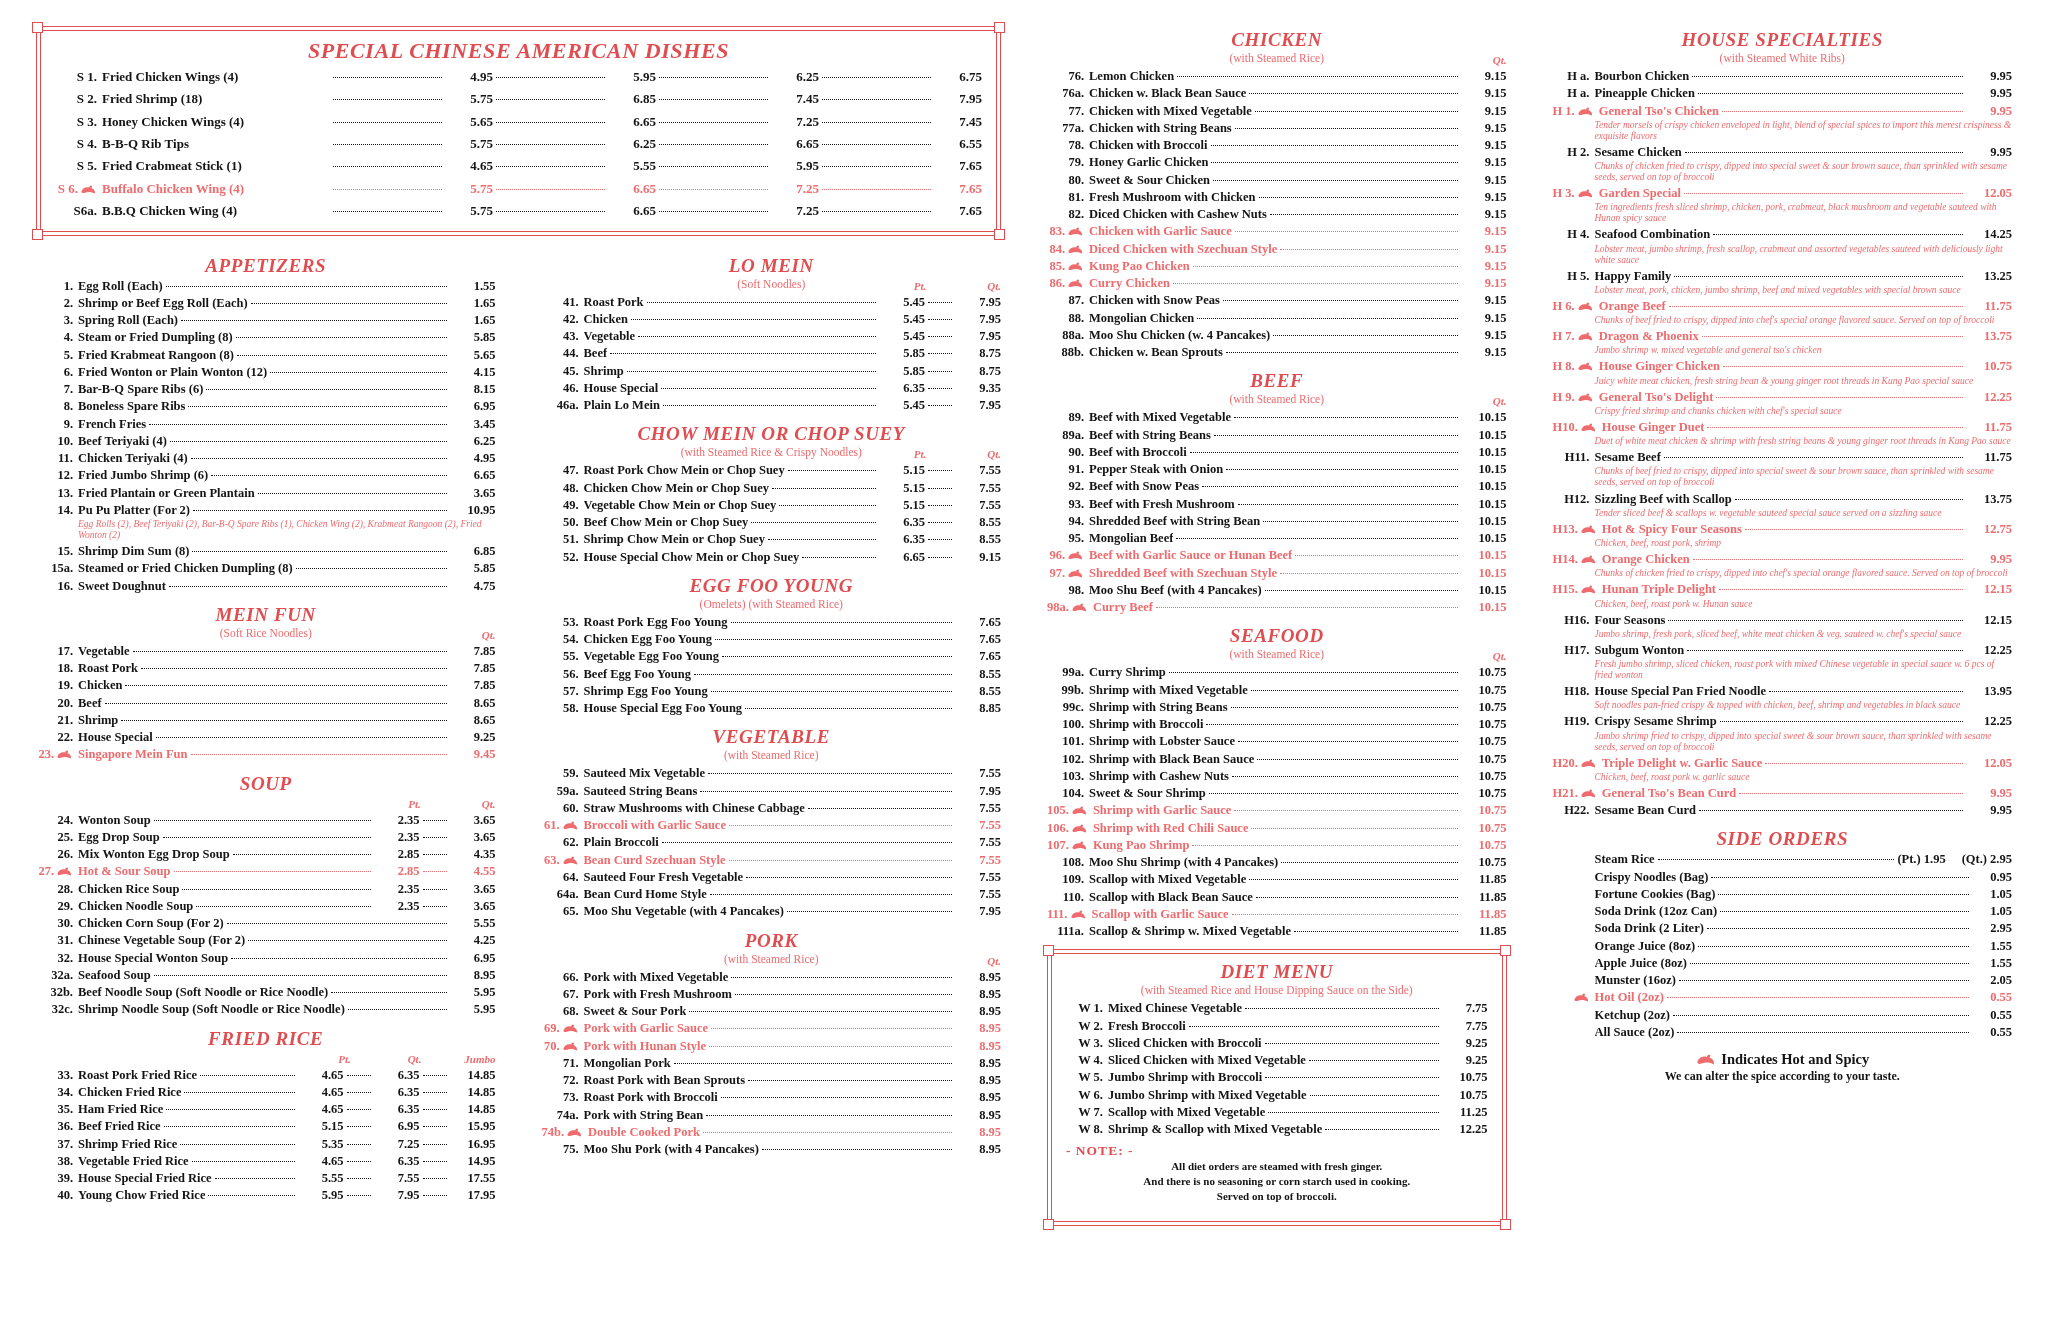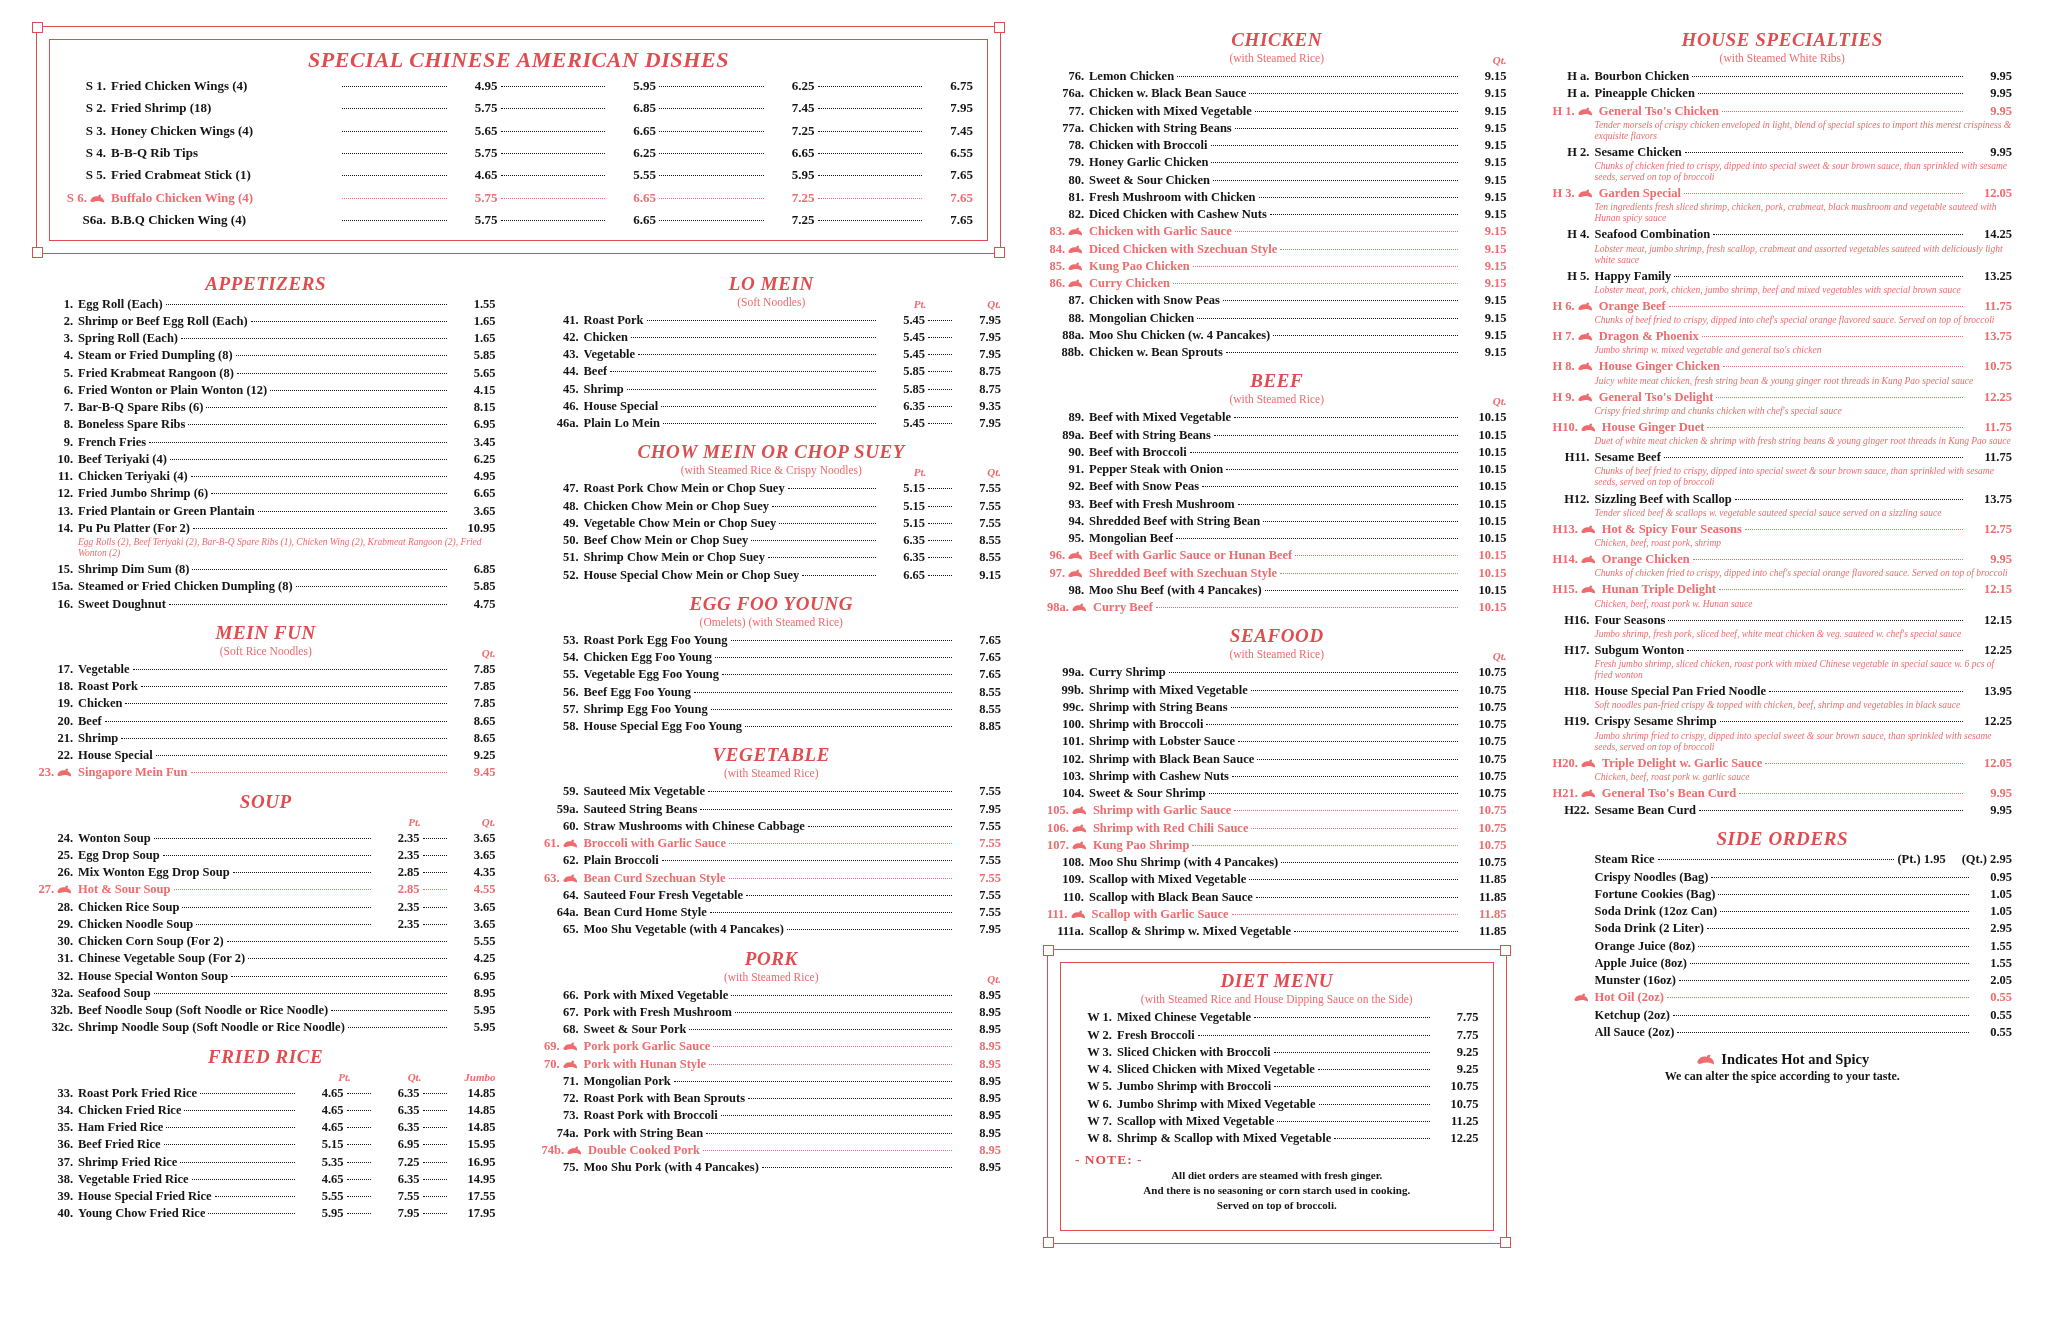--- a/index.html
+++ b/index.html
@@ -13,21 +13,21 @@
     column-gap:46px;
     font-family:"Liberation Serif","DejaVu Serif",serif;
     color:var(--ink,#111);
   }
   #special-box{grid-column:1/3;grid-row:1;margin-bottom:16px;}
   #col-0{grid-column:1;grid-row:2;}
   #col-1{grid-column:2;grid-row:2;}
   #col-2{grid-column:3;grid-row:1/3;}
   #col-3{grid-column:4;grid-row:1/3;}
 
-  .dbox{position:relative;border:1.5px solid var(--accent);padding:12px;}
+  .dbox{position:relative;border:1.5px solid var(--accent);padding:3px;}
   .dbox-in{border:1px solid var(--accent);padding:4px 14px 8px;}
   .corner{position:absolute;width:9px;height:9px;background:#fff;border:1.5px solid var(--accent);z-index:2;}
   .corner.tl{top:-5px;left:-5px}.corner.tr{top:-5px;right:-5px}
   .corner.bl{bottom:-5px;left:-5px}.corner.br{bottom:-5px;right:-5px}
 
   .stitle{
     text-align:center;color:var(--accent);font-weight:bold;font-style:italic;
     font-size:19px;letter-spacing:.6px;margin:3px 0 1px;
   }
   .sp-big{font-size:22px;margin-bottom:2px;}
@@ -770,21 +770,21 @@
         <div class="item">
           <span class="num">68.</span>
           <span class="name">Sweet &amp; Sour Pork</span>
           <span class="dots"></span>
           <span class="price">8.95</span>
         </div>
         <div class="item spicy">
           <span class="num">69.<svg viewBox="0 0 22 12" class="chili">
               <path fill="currentColor" d="M1.5 8.5 C3 4 8 2 12 3.2 C12.2 1.4 13.6 0.4 15 0.9 C16.2 1.4 16 3 14.6 3.9 C18 5 20.5 8 19.5 11.4 C15 8.6 9.5 8.8 6.2 10.3 C3.8 11.4 1.8 10.6 1.5 8.5 Z"></path>
             </svg></span>
-          <span class="name">Pork pork Garlic Sauce</span>
+          <span class="name">Pork with Garlic Sauce</span>
           <span class="dots"></span>
           <span class="price">8.95</span>
         </div>
         <div class="item spicy">
           <span class="num">70.<svg viewBox="0 0 22 12" class="chili">
               <path fill="currentColor" d="M1.5 8.5 C3 4 8 2 12 3.2 C12.2 1.4 13.6 0.4 15 0.9 C16.2 1.4 16 3 14.6 3.9 C18 5 20.5 8 19.5 11.4 C15 8.6 9.5 8.8 6.2 10.3 C3.8 11.4 1.8 10.6 1.5 8.5 Z"></path>
             </svg></span>
           <span class="name">Pork with Hunan Style</span>
           <span class="dots"></span>
           <span class="price">8.95</span>

